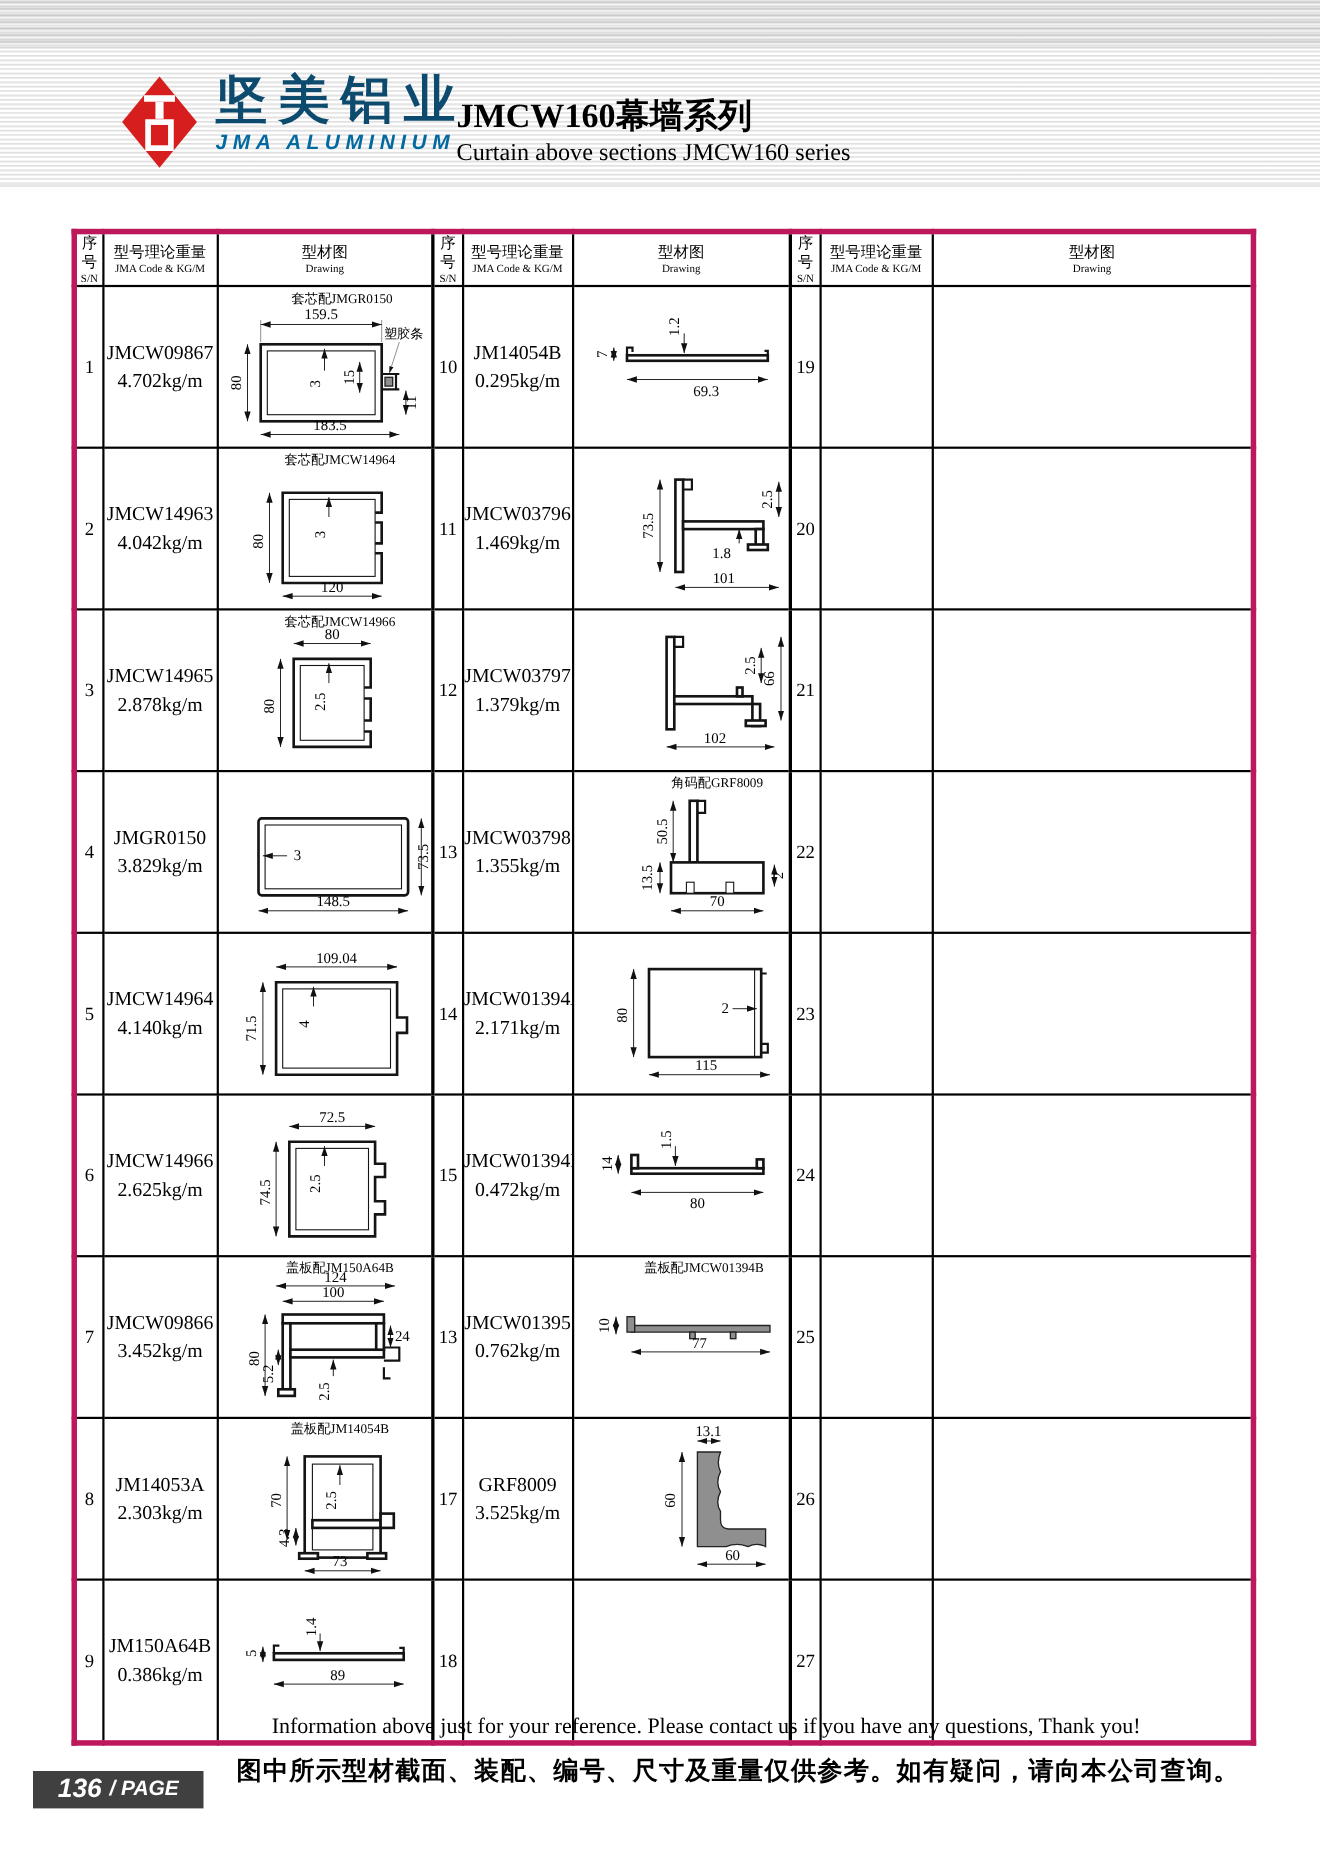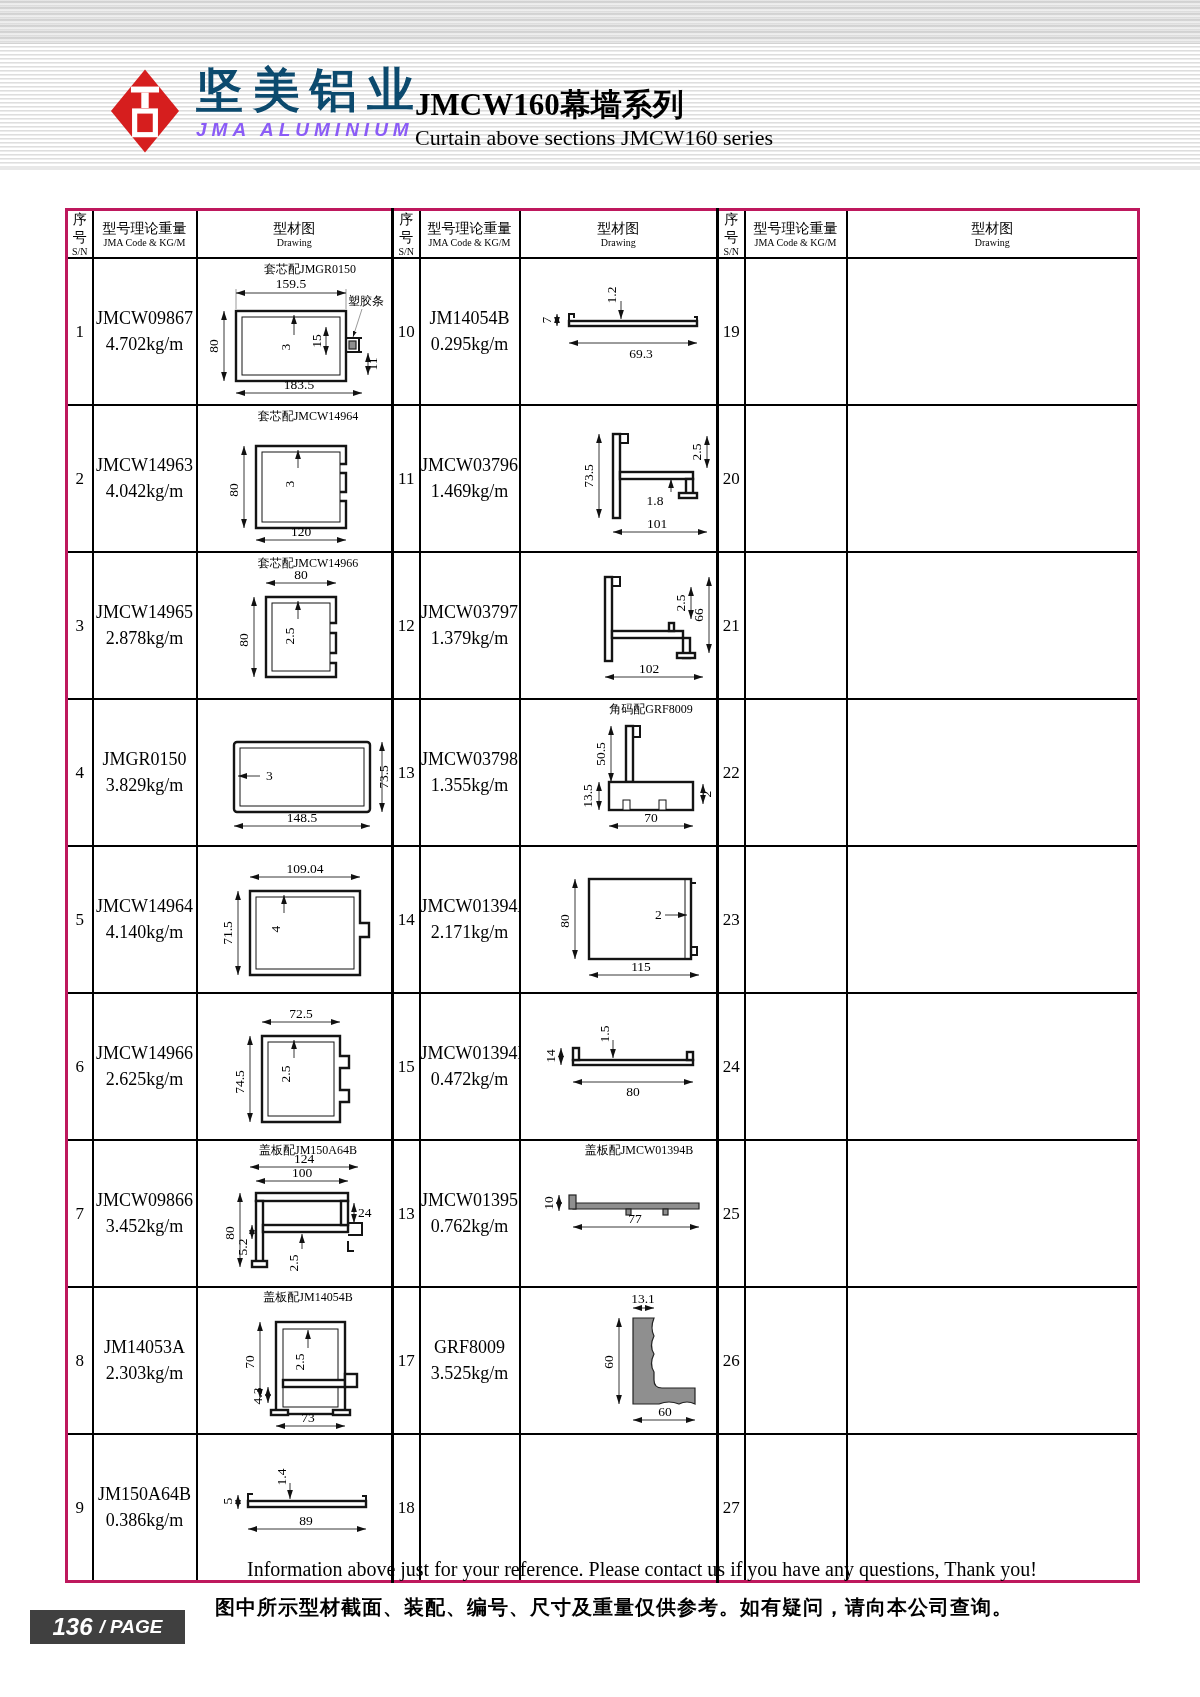--- a/index.html
+++ b/index.html
@@ -13,30 +13,30 @@
     background:repeating-linear-gradient(180deg,#efefef 0px,#c9c9c9 2px,#f7f7f7 4px,#d6d6d6 6px);}
   .hdr-bottom-edge{position:absolute;left:0;top:166px;width:1200px;height:4px;background:#e8e8e8;}
 
   
   .logo{position:absolute;left:108px;top:66px;display:flex;align-items:flex-start;}
   .logo-diamond{width:74px;height:90px;}
   .logo-text{margin-left:14px;}
   .logo-zh{font-family:"Liberation Sans",sans-serif;font-weight:bold;color:#0c4a6e;
     font-size:47px;letter-spacing:10px;line-height:1.0;white-space:nowrap;}
   .logo-en{font-family:"Liberation Sans",sans-serif;font-weight:bold;font-style:italic;
-    color:#8b5cf6;font-size:19px;letter-spacing:5px;margin-top:6px;white-space:nowrap;}
+    color:#0369a1;font-size:19px;letter-spacing:5px;margin-top:6px;white-space:nowrap;}
 
   
   .titleblock{position:absolute;left:415px;top:88px;}
   .title-zh{font-size:31px;font-weight:bold;line-height:1.1;}
   .title-en{font-size:22px;margin-top:3px;}
 
   
   table.cat{position:absolute;left:65px;top:208px;border-collapse:collapse;
-    table-layout:fixed;width:1072px;border:3px solid #be185d;}
+    table-layout:fixed;width:1072px;border:5px solid #be185d;}
   table.cat td{border:2px solid #000;padding:0;vertical-align:middle;overflow:hidden;}
   table.cat td.gsep{border-left:3px solid #000;}
   thead td{height:42px;text-align:center;}
   tbody td{height:145px;}
   .hz{font-size:14px;line-height:1.25;display:block;}
   .he{font-size:10px;line-height:1.1;display:block;}
   .sn{text-align:center;font-size:17px;}
   .codecell{text-align:center;font-size:18px;line-height:1.4;}
   .drwcell{position:relative;}
   .drwcell svg{display:block;margin:0 auto;}
@@ -51,21 +51,21 @@
   svg text{font-family:"Liberation Serif",serif;font-size:13.5px;fill:#000;}
   svg text.nt{font-size:12px;}
 
   
   .page-badge{position:absolute;left:30px;top:1610px;width:155px;height:34px;
     background:#404040;color:#fff;display:flex;align-items:center;justify-content:center;
     font-family:"Liberation Sans",sans-serif;font-weight:bold;font-style:italic;gap:7px;}
   .page-num{font-size:24px;}
   .page-lbl{font-size:19px;}
   .foot-zh{position:absolute;left:215px;top:1594px;font-family:"Liberation Sans",sans-serif;
-    font-weight:700;font-size:20px;letter-spacing:1px;}
+    font-weight:700;font-size:23px;letter-spacing:1px;}
   .foot-en{position:absolute;left:215px;top:1558px;font-size:20px;margin-left:32px;}
 </style>
 </head>
 <body>
 
 <svg width="0" height="0" style="position:absolute" aria-hidden="true">
   <defs>
     <marker id="aw" viewBox="0 0 10 10" refX="10" refY="5" markerWidth="10" markerHeight="10" orient="auto-start-reverse">
       <path d="M0,1.8 L10,5 L0,8.2 Z" fill="#111"></path>
     </marker>

